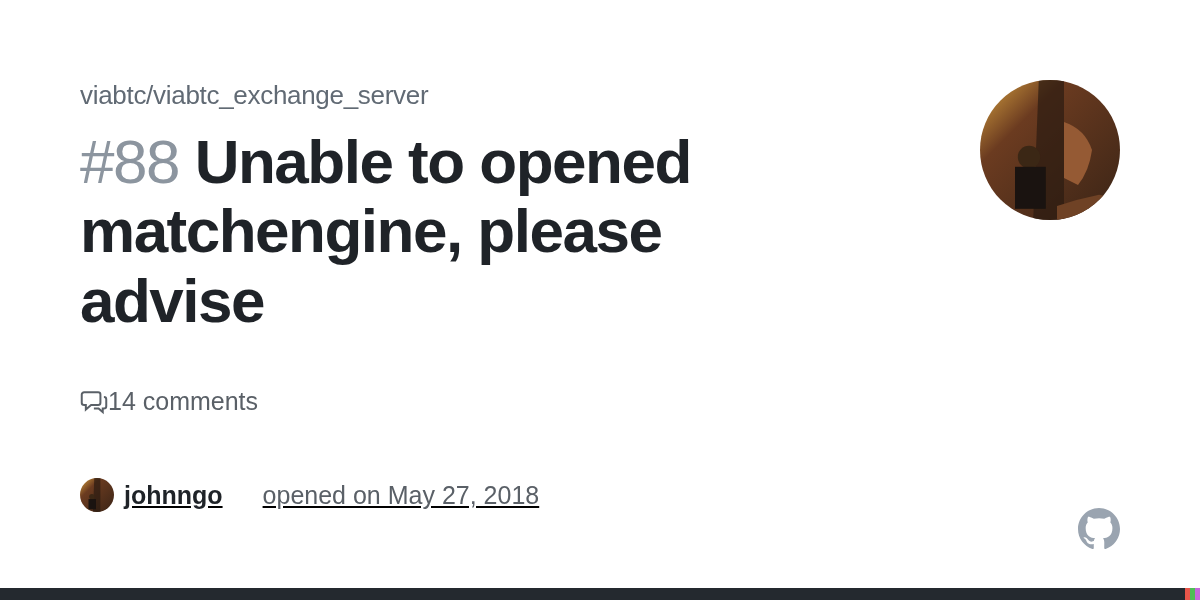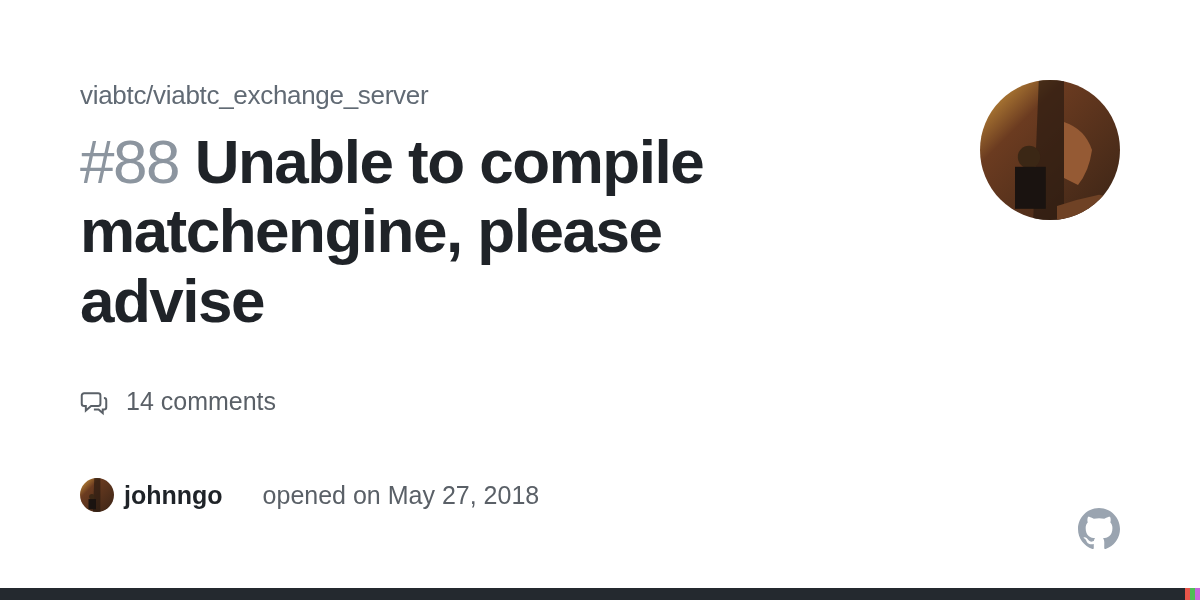--- a/index.html
+++ b/index.html
@@ -37,32 +37,33 @@
     font-weight: 800;
     color: #1f2328;
     line-height: 1.12;
     letter-spacing: -1.5px;
     max-width: 780px;
     margin-bottom: 52px;
   }
   .issue-num { color: #8c959f; font-weight: 400; }
   .comments {
     display: flex;
-    align-items: flex-end;
-    gap: 18px;
+    align-items: flex-start;
+    gap: 0;
     font-size: 25px;
     color: #5a6067;
     margin-bottom: 62px;
   }
   .comments svg { width: 28px; height: 28px; }
   .meta-row {
     display: flex;
     align-items: center;
     gap: 10px;
     font-size: 25px;
+    text-decoration: underline;
   }
   .avatar-small {
     width: 34px;
     height: 34px;
     border-radius: 50%;
     overflow: hidden;
     flex-shrink: 0;
   }
   .avatar-small svg { width: 100%; height: 100%; display: block; }
   .author { font-weight: 700; color: #1f2328; }
@@ -106,21 +107,21 @@
       <path d="M55 90 Q70 85 85 82 L100 85 L100 100 L55 100 Z" fill="#6f4225"></path>
       <circle cx="35" cy="55" r="8" fill="#3b2715"></circle>
       <rect x="25" y="62" width="22" height="30" fill="#1a1310"></rect>
     </svg>
   </div>
 
   <div class="repo">viabtc/viabtc_exchange_server</div>
 
   <h1 class="title">
     <span class="issue-num">#88</span>
-    <span>Unable to compile matchengine, please advise</span>
+    <span>Unable to opened matchengine, please advise</span>
   </h1>
 
   <div class="comments">
     <svg viewBox="0 0 24 24" fill="none" stroke="#5a6067" stroke-width="1.7">
       <path d="M3.5 4.5 h12 a2 2 0 0 1 2 2 v7 a2 2 0 0 1 -2 2 h-6 l-4.5 3.8 v-3.8 h-1.5 a2 2 0 0 1 -2 -2 v-7 a2 2 0 0 1 2 -2 z"></path>
       <path d="M20.5 8.5 a2 2 0 0 1 2 2 v6 a2 2 0 0 1 -2 2 h-1 v3 l-3.6 -3 h-4"></path>
     </svg>
     <span>14 comments</span>
   </div>
 

